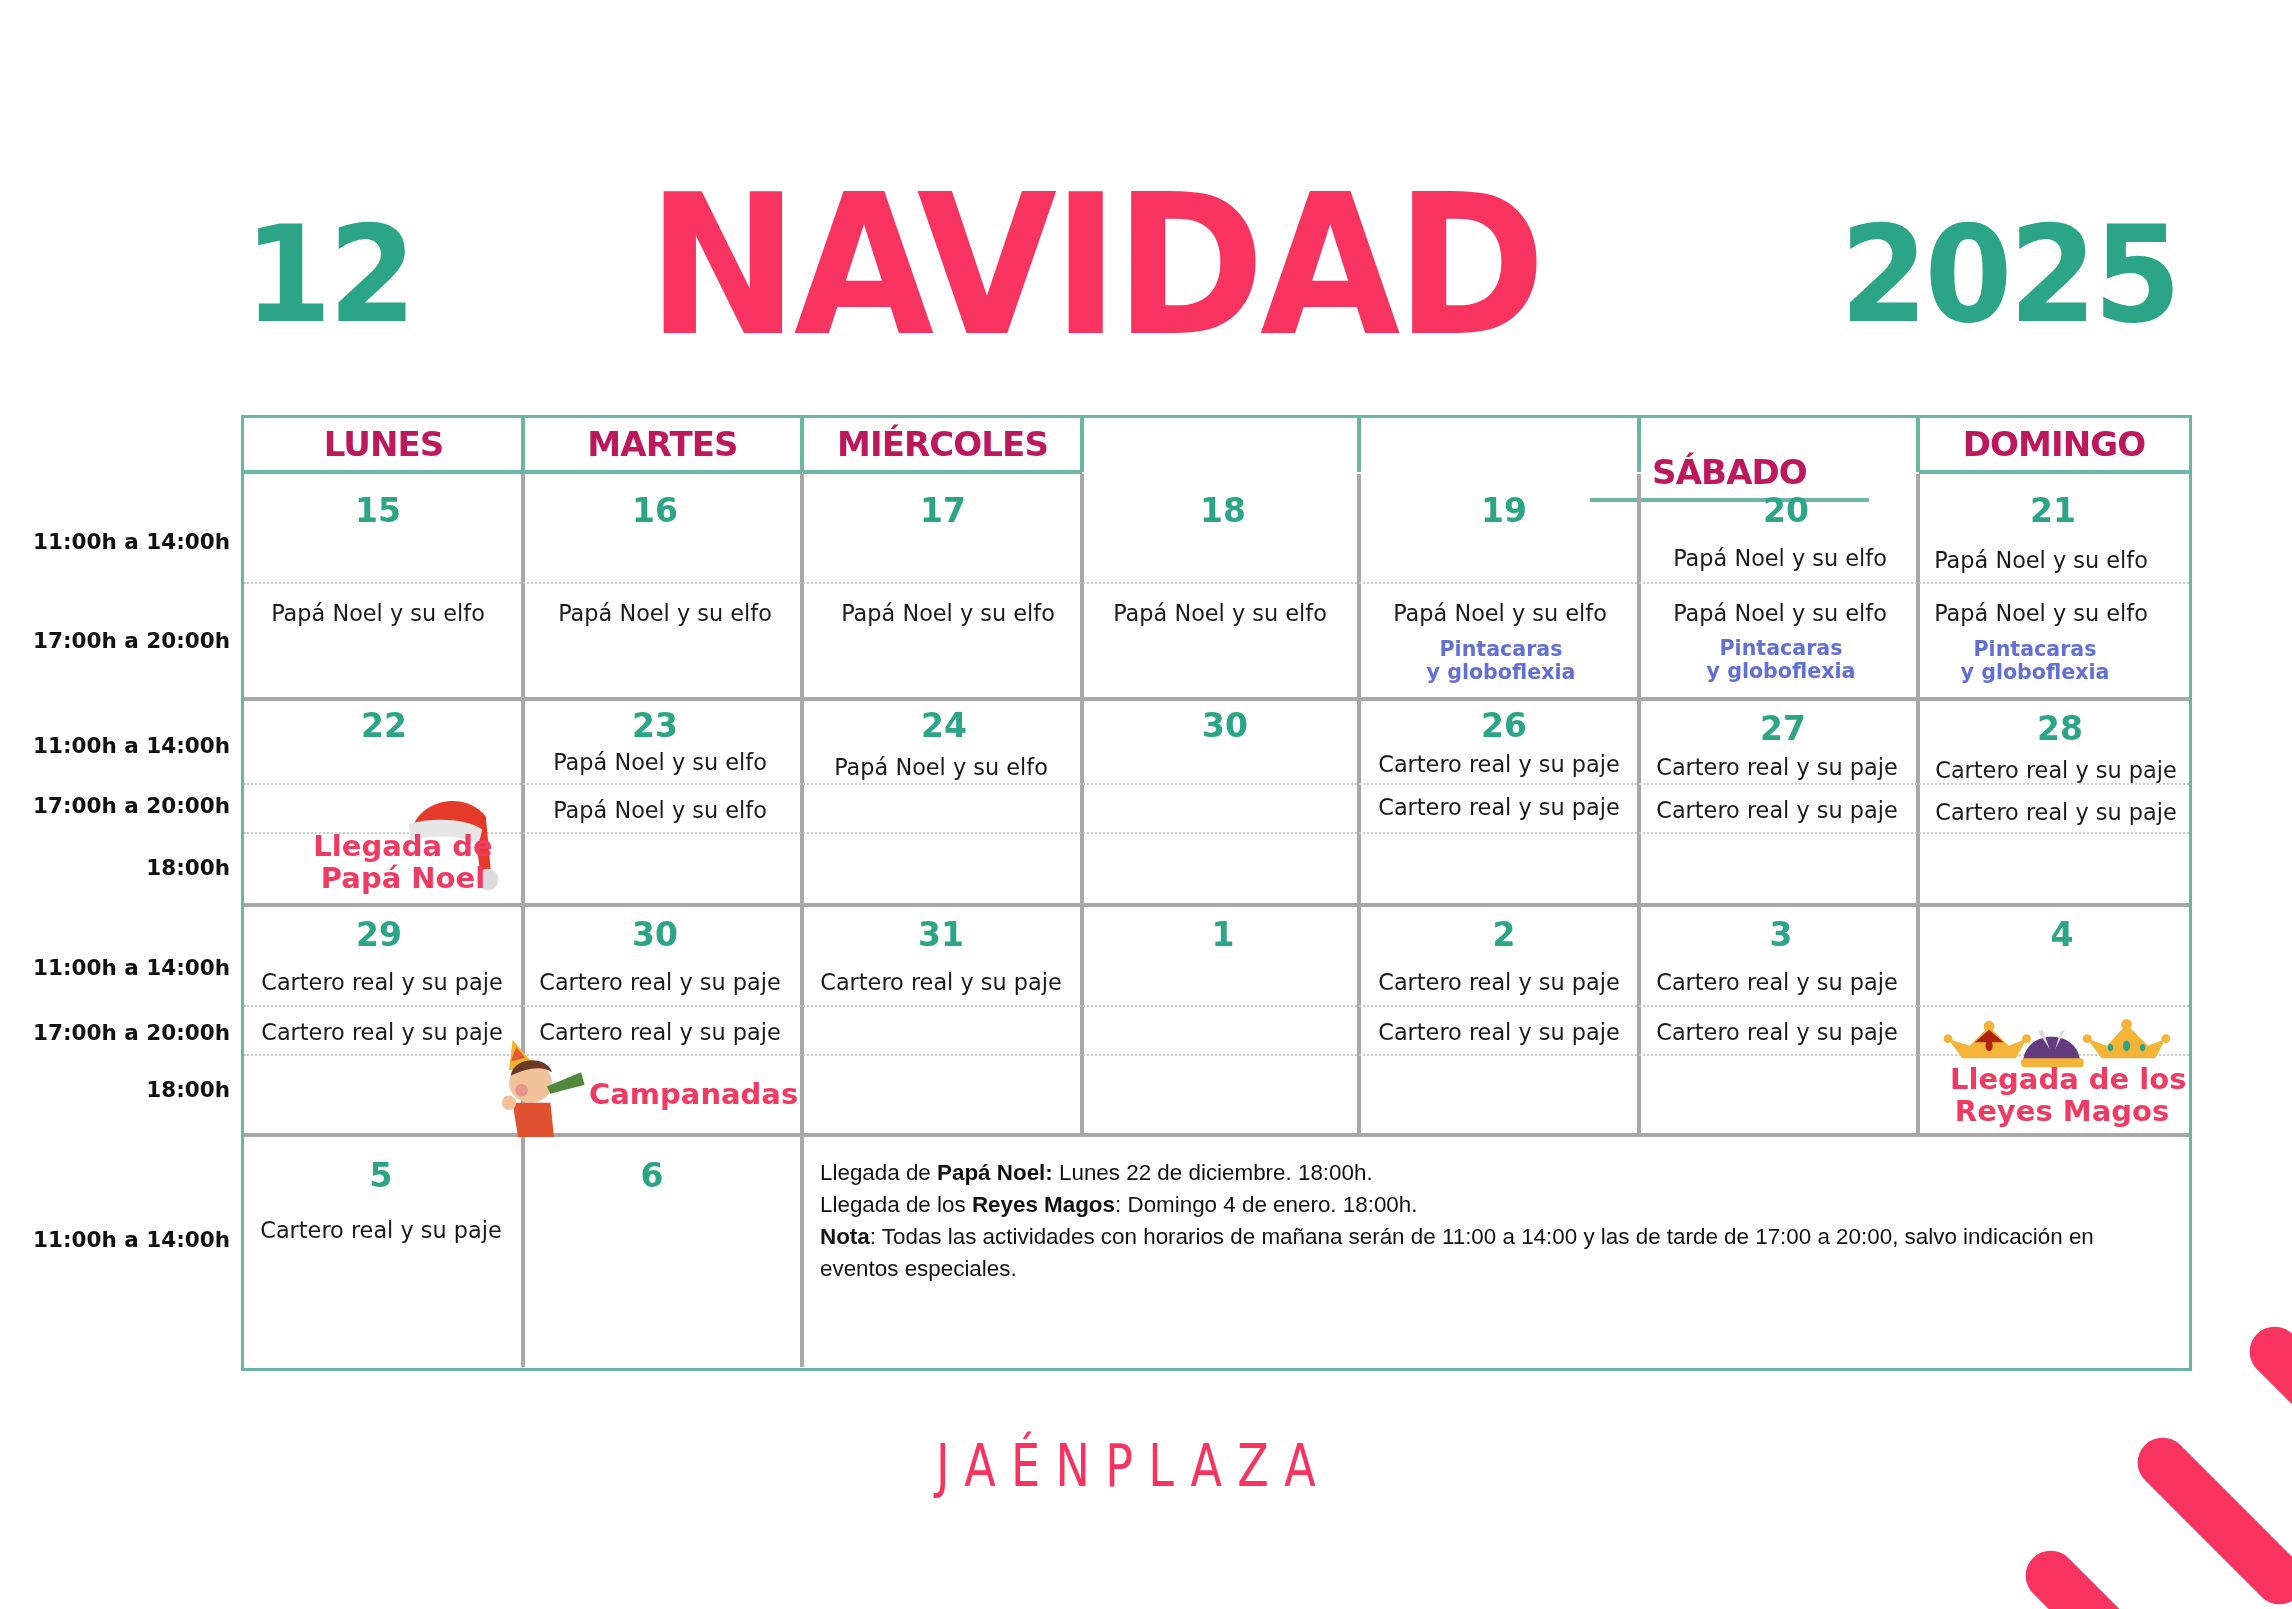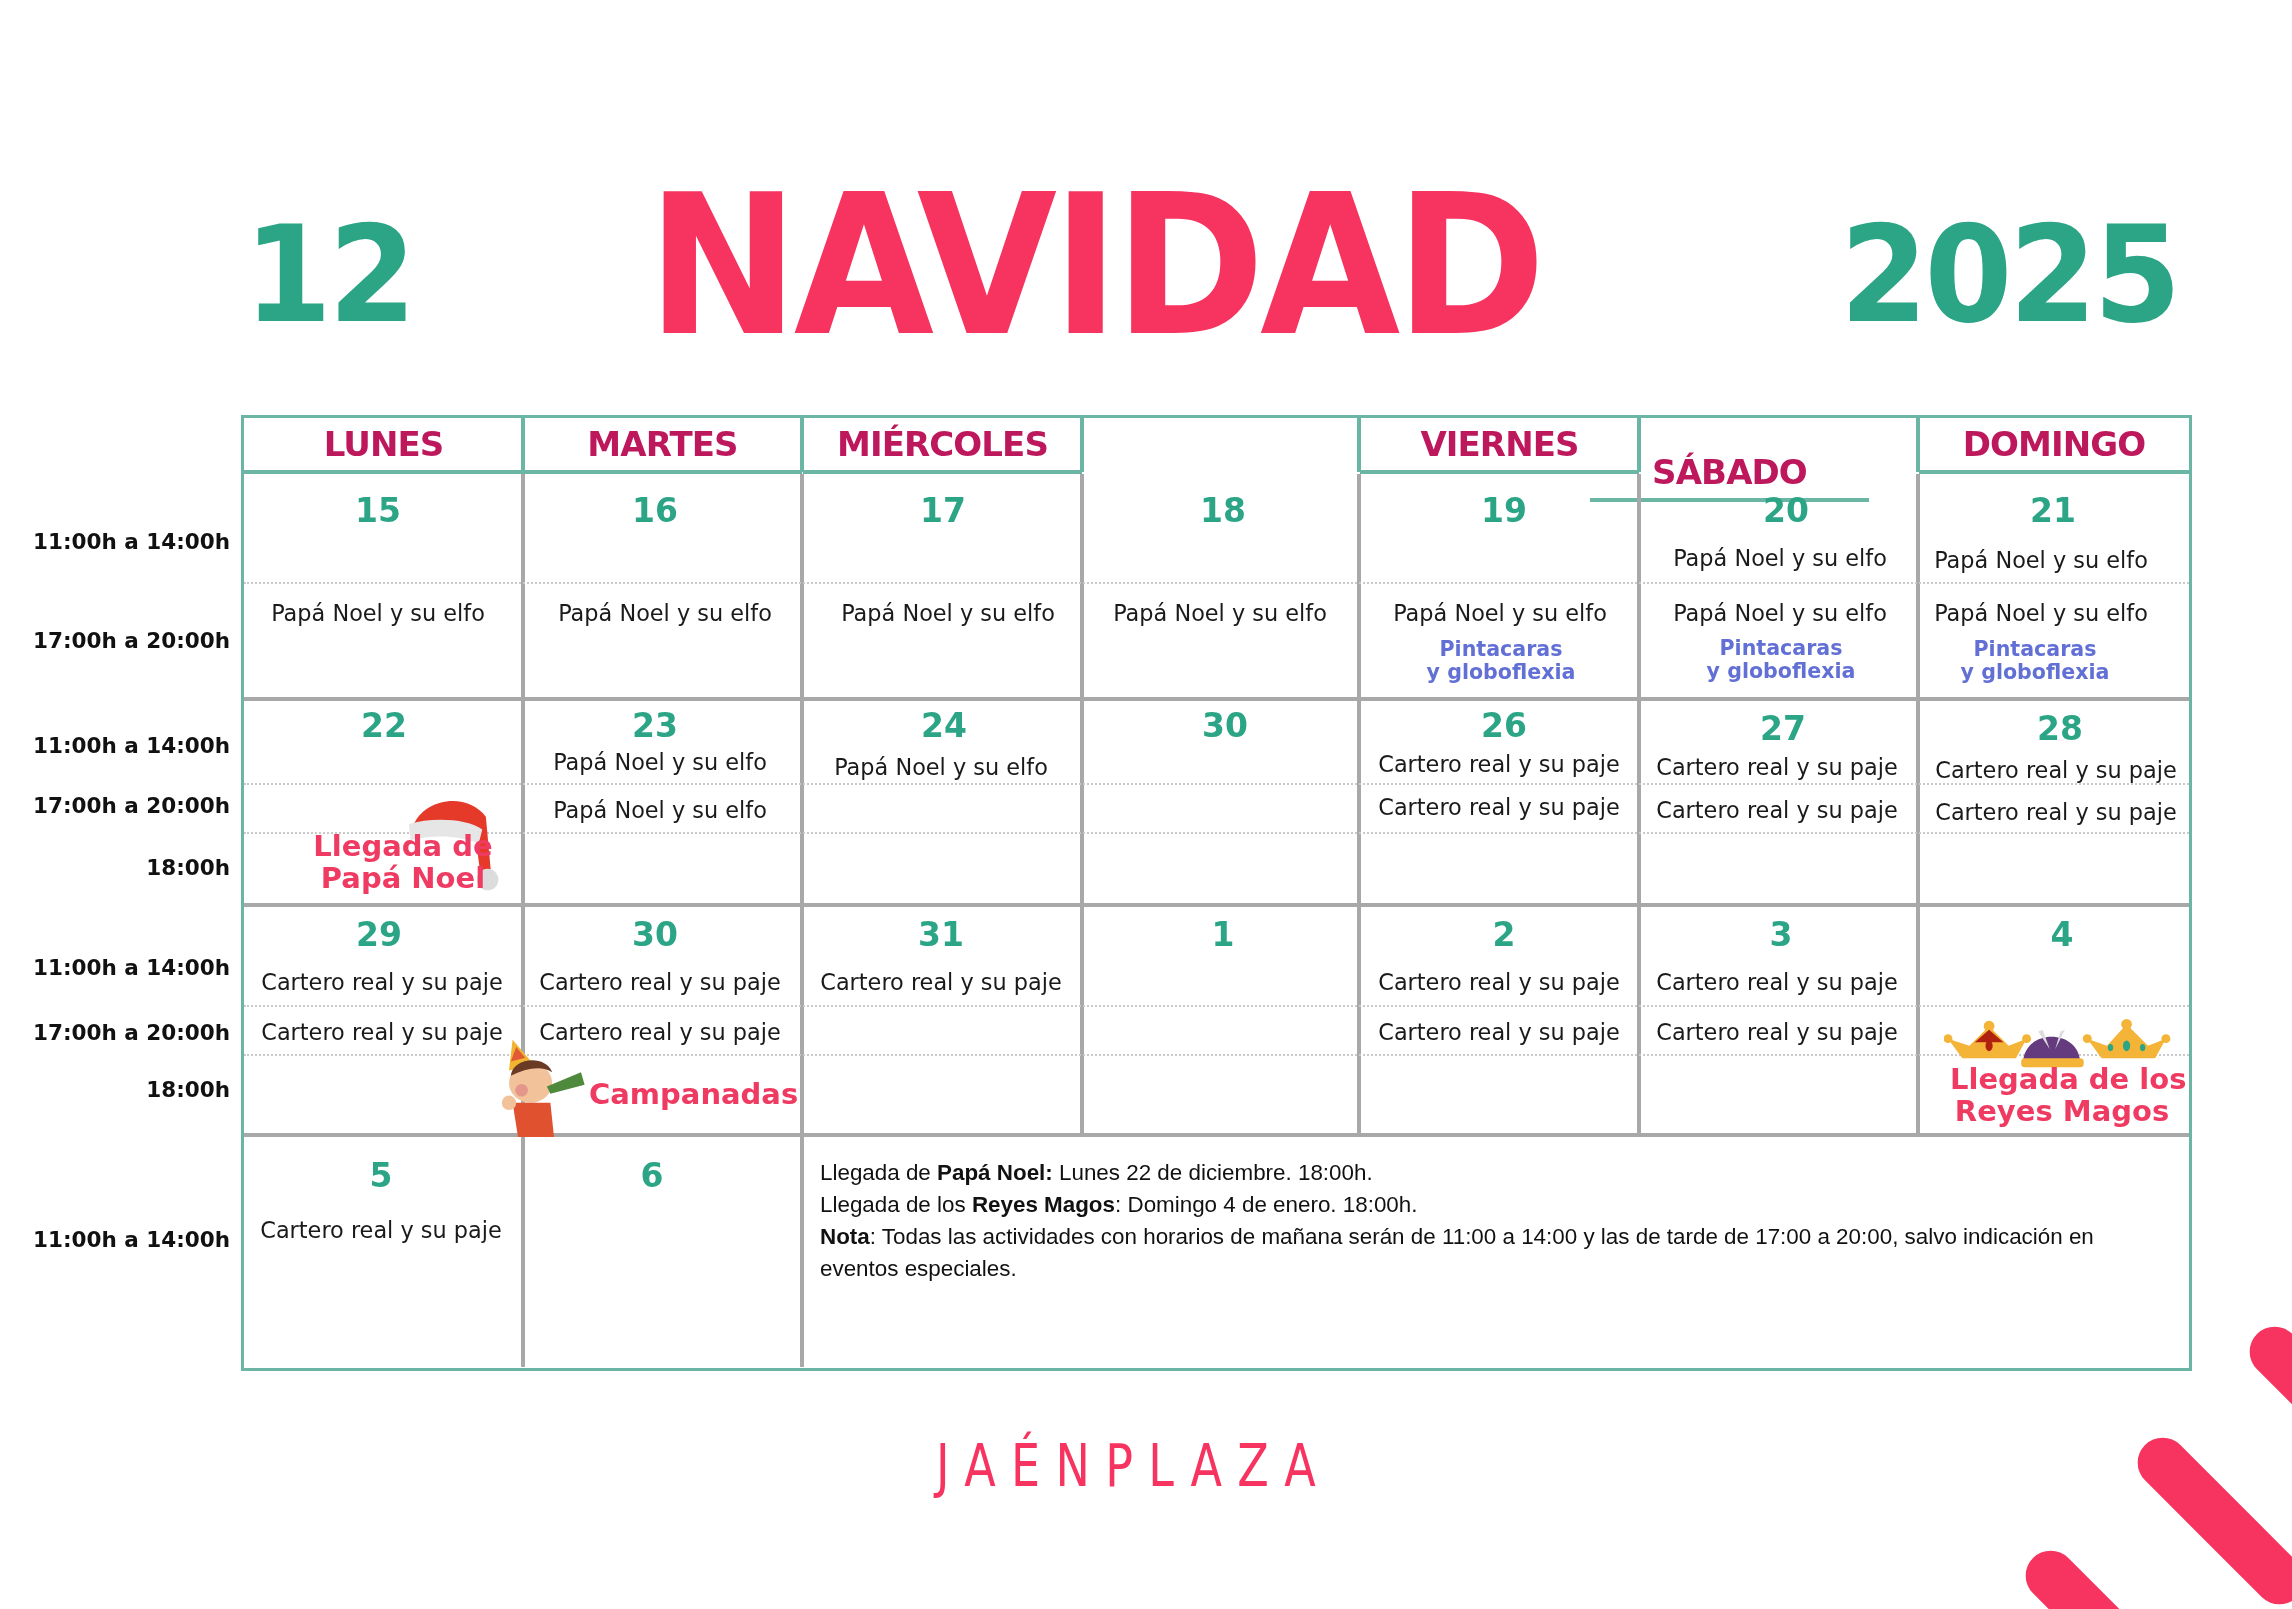--- a/index.html
+++ b/index.html
@@ -40,21 +40,20 @@
   <div class="time" style="top:1020px;">17:00h a 20:00h</div>
   <div class="time" style="top:1077px;">18:00h</div>
   <div class="time" style="top:1227px;">11:00h a 14:00h</div>
 </div>
 
 <div class="table">
 
   <div class="hdr" style="left:0;width:279px;">LUNES</div>
   <div class="hdr" style="left:279px;width:279px;">MARTES</div>
   <div class="hdr" style="left:559px;width:279px;">MIÉRCOLES</div>
-  <div class="hdr" style="left:1116px;width:279px;">VIERNES</div>
   <div class="hdr" style="left:1346px;width:279px;margin-top:28px;">SÁBADO</div>
   <div class="hdr" style="left:1675px;width:270px;">DOMINGO</div>
 
   <div class="vline hdrline" style="left:277px;top:0;height:54px;"></div>
   <div class="vline hdrline" style="left:556px;top:0;height:54px;"></div>
   <div class="vline hdrline" style="left:836px;top:0;height:54px;"></div>
   <div class="vline hdrline" style="left:1113px;top:0;height:54px;"></div>
   <div class="vline hdrline" style="left:1393px;top:0;height:54px;"></div>
   <div class="vline hdrline" style="left:1672px;top:0;height:54px;"></div>
 

